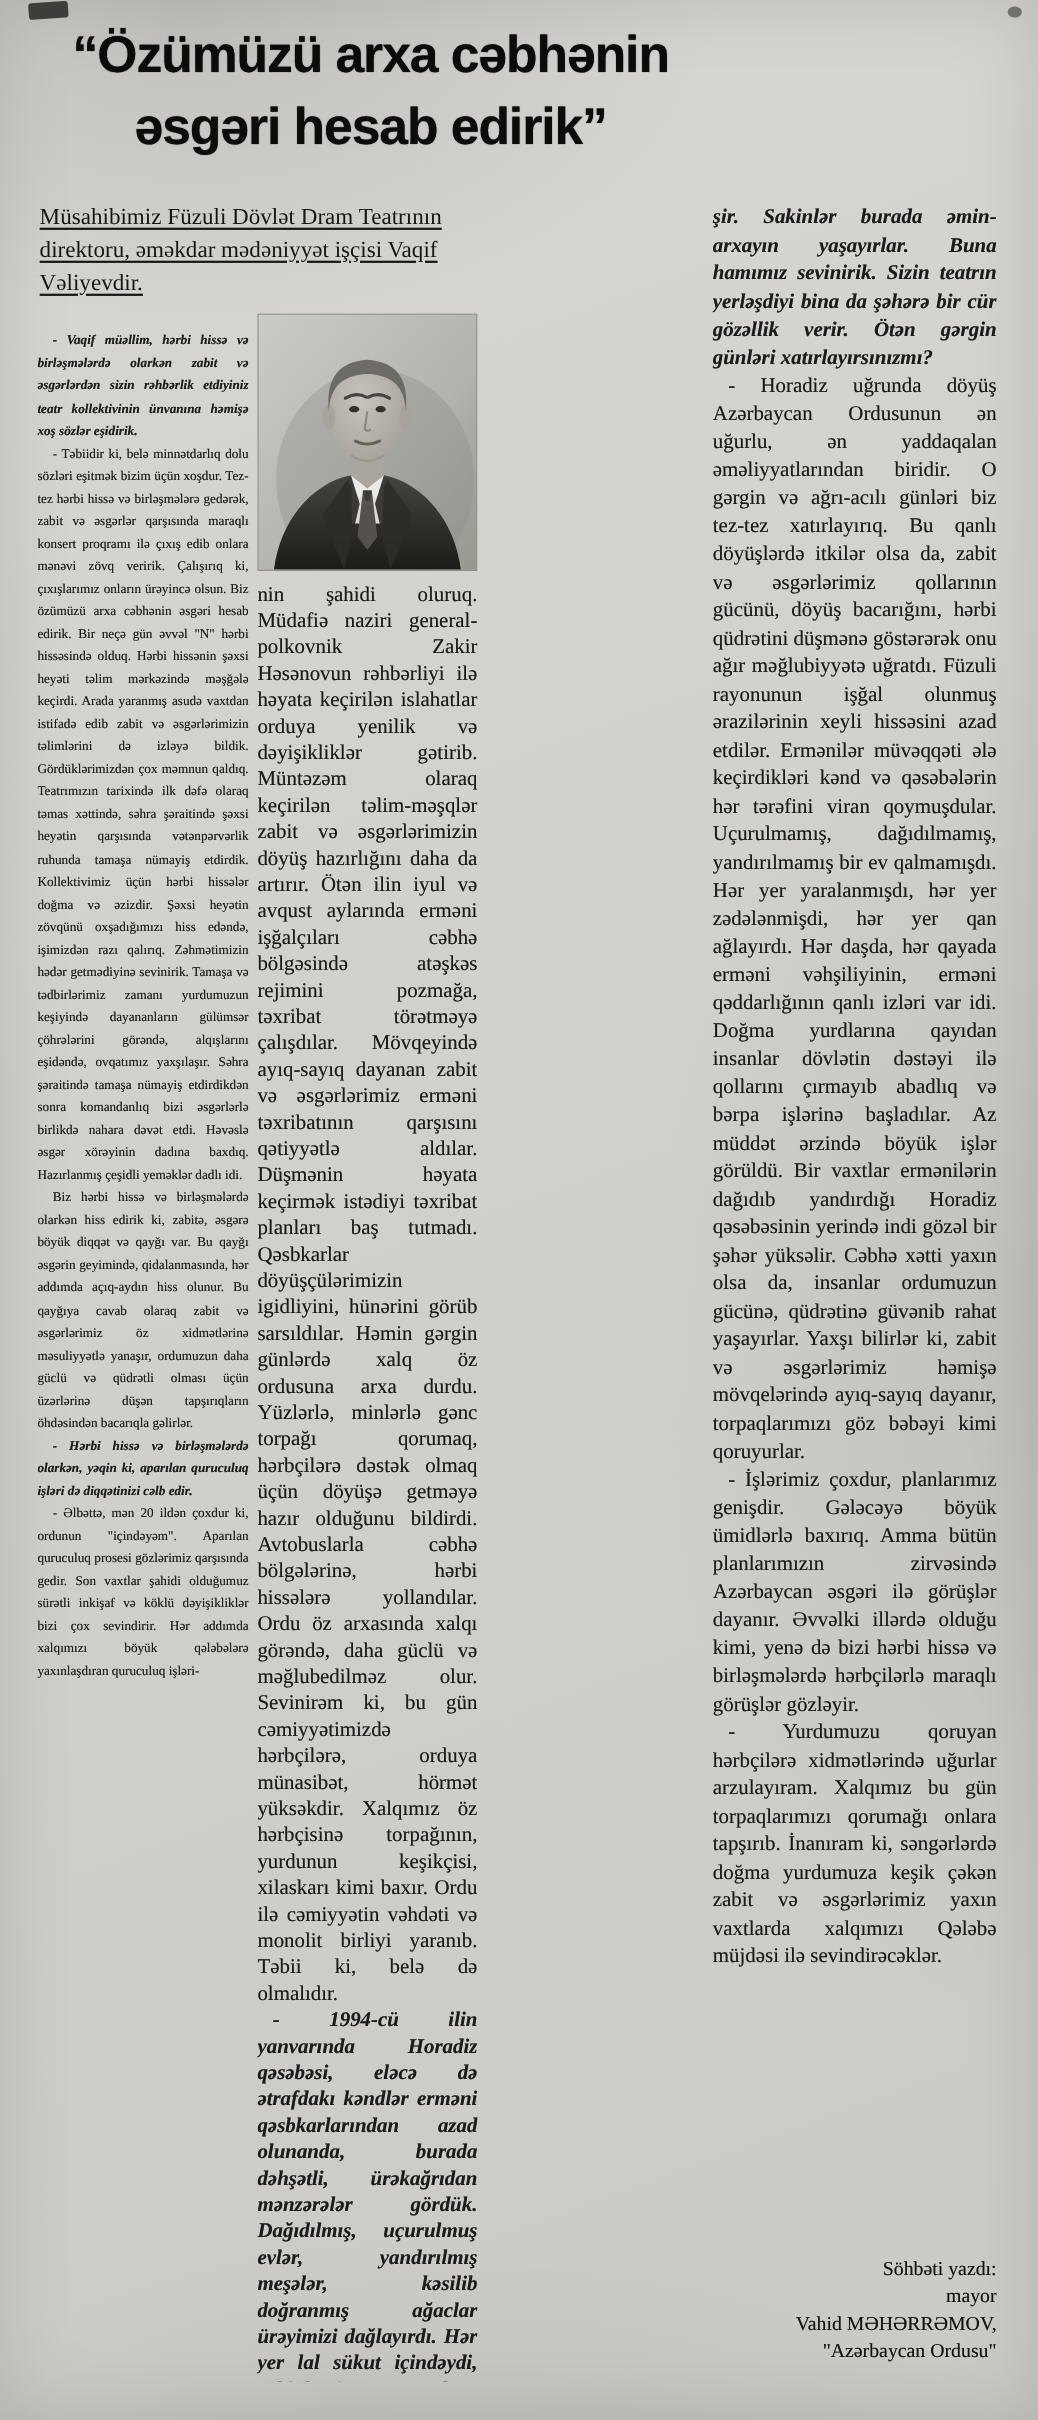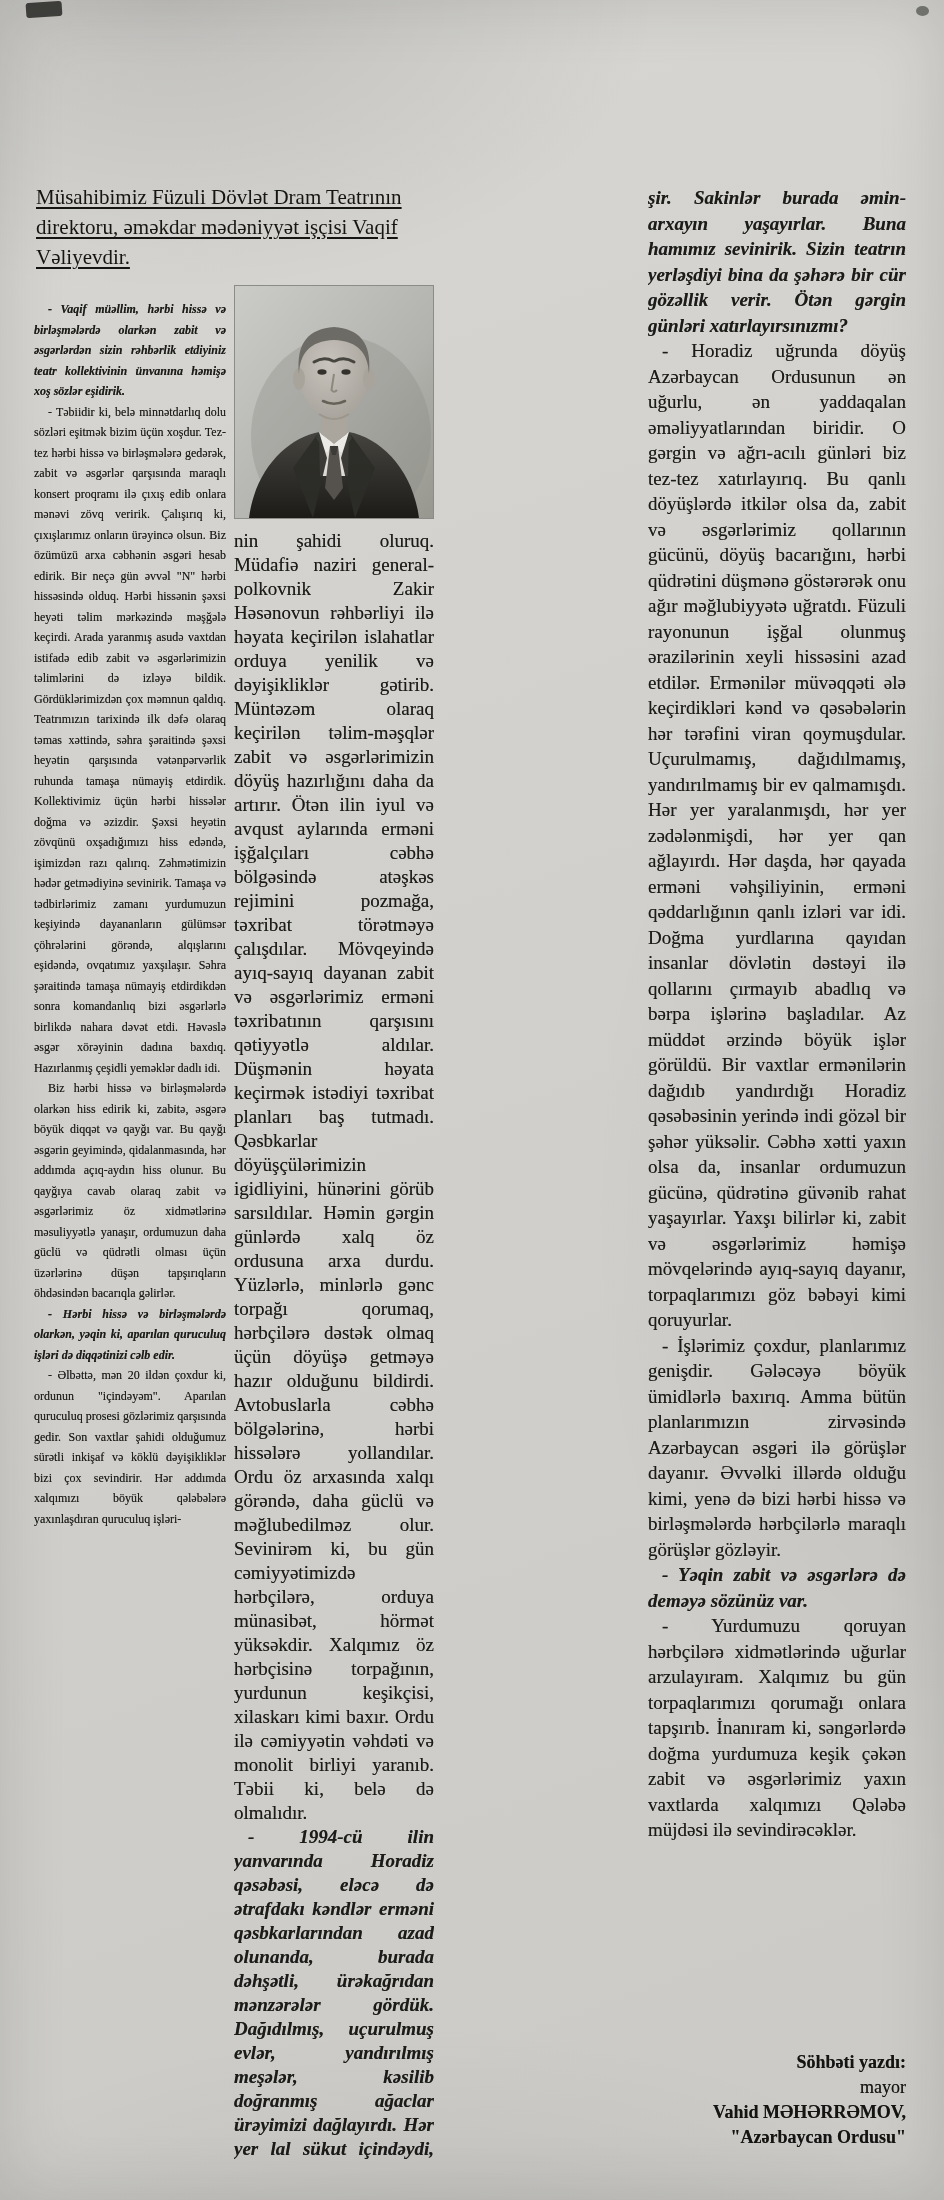--- a/index.html
+++ b/index.html
@@ -56,30 +56,34 @@
     width:200px; height:234px; margin:0 0 10px 0;
     border:1px solid #8b8b87; background:#b0b0ac; overflow:hidden;
   }
   .photo svg { display:block; }
 
   .byline {
     position:absolute; left:648px; top:2050px; width:258px;
     text-align:right; font-size:18px; line-height:25px; color:#141412;
     text-shadow:0 0 0.4px rgba(20,20,18,0.55);
   }
-  .byline .bold { font-weight:bold; }
+  .byline .bold { font-weight:normal; }
 </style>
 </head>
 <body>
 
 <div class="page">
 
   <div class="smudge smudge-tl"></div>
   <div class="smudge smudge-tr"></div>
 
+  <header class="headline">
+    <div>“Özümüzü arxa cəbhənin</div>
+    <div>əsgəri hesab edirik”</div>
+  </header>
 
   <p class="lead">Müsahibimiz Füzuli Dövlət Dram Teatrının direktoru, əməkdar mədəniyyət işçisi Vaqif Vəliyevdir.</p>
 
   <section class="col col1">
     <p class="q">- Vaqif müəllim, hərbi hissə və birləşmələrdə olarkən zabit və əsgərlərdən sizin rəhbərlik etdiyiniz teatr kollektivinin ünvanına həmişə xoş sözlər eşidirik.</p>
     <p class="a">- Təbiidir ki, belə minnətdarlıq dolu sözləri eşitmək bizim üçün xoşdur. Tez-tez hərbi hissə və birləşmələrə gedərək, zabit və əsgərlər qarşısında maraqlı konsert proqramı ilə çıxış edib onlara mənəvi zövq veririk. Çalışırıq ki, çıxışlarımız onların ürəyincə olsun. Biz özümüzü arxa cəbhənin əsgəri hesab edirik. Bir neçə gün əvvəl "N" hərbi hissəsində olduq. Hərbi hissənin şəxsi heyəti təlim mərkəzində məşğələ keçirdi. Arada yaranmış asudə vaxtdan istifadə edib zabit və əsgərlərimizin təlimlərini də izləyə bildik. Gördüklərimizdən çox məmnun qaldıq. Teatrımızın tarixində ilk dəfə olaraq təmas xəttində, səhra şəraitində şəxsi heyətin qarşısında vətənpərvərlik ruhunda tamaşa nümayiş etdirdik. Kollektivimiz üçün hərbi hissələr doğma və əzizdir. Şəxsi heyətin zövqünü oxşadığımızı hiss edəndə, işimizdən razı qalırıq. Zəhmətimizin hədər getmədiyinə sevinirik. Tamaşa və tədbirlərimiz zamanı yurdumuzun keşiyində dayananların gülümsər çöhrələrini görəndə, alqışlarını eşidəndə, ovqatımız yaxşılaşır. Səhra şəraitində tamaşa nümayiş etdirdikdən sonra komandanlıq bizi əsgərlərlə birlikdə nahara dəvət etdi. Həvəslə əsgər xörəyinin dadına baxdıq. Hazırlanmış çeşidli yeməklər dadlı idi.</p>
     <p class="a">Biz hərbi hissə və birləşmələrdə olarkən hiss edirik ki, zabitə, əsgərə böyük diqqət və qayğı var. Bu qayğı əsgərin geyimində, qidalanmasında, hər addımda açıq-aydın hiss olunur. Bu qayğıya cavab olaraq zabit və əsgərlərimiz öz xidmətlərinə məsuliyyətlə yanaşır, ordumuzun daha güclü və qüdrətli olması üçün üzərlərinə düşən tapşırıqların öhdəsindən bacarıqla gəlirlər.</p>
     <p class="q">- Hərbi hissə və birləşmələrdə olarkən, yəqin ki, aparılan quruculuq işləri də diqqətinizi cəlb edir.</p>
     <p class="a">- Əlbəttə, mən 20 ildən çoxdur ki, ordunun "içindəyəm". Aparılan quruculuq prosesi gözlərimiz qarşısında gedir. Son vaxtlar şahidi olduğumuz sürətli inkişaf və köklü dəyişikliklər bizi çox sevindirir. Hər addımda xalqımızı böyük qələbələrə yaxınlaşdıran quruculuq işləri-</p>
   </section>
@@ -127,21 +131,20 @@
       </svg>
     </figure>
     <p class="a no-indent">nin şahidi oluruq. Müdafiə naziri general-polkovnik Zakir Həsənovun rəhbərliyi ilə həyata keçirilən islahatlar orduya yenilik və dəyişikliklər gətirib. Müntəzəm olaraq keçirilən təlim-məşqlər zabit və əsgərlərimizin döyüş hazırlığını daha da artırır. Ötən ilin iyul və avqust aylarında erməni işğalçıları cəbhə bölgəsində atəşkəs rejimini pozmağa, təxribat törətməyə çalışdılar. Mövqeyində ayıq-sayıq dayanan zabit və əsgərlərimiz erməni təxribatının qarşısını qətiyyətlə aldılar. Düşmənin həyata keçirmək istədiyi təxribat planları baş tutmadı. Qəsbkarlar döyüşçülərimizin igidliyini, hünərini görüb sarsıldılar. Həmin gərgin günlərdə xalq öz ordusuna arxa durdu. Yüzlərlə, minlərlə gənc torpağı qorumaq, hərbçilərə dəstək olmaq üçün döyüşə getməyə hazır olduğunu bildirdi. Avtobuslarla cəbhə bölgələrinə, hərbi hissələrə yollandılar. Ordu öz arxasında xalqı görəndə, daha güclü və məğlubedilməz olur. Sevinirəm ki, bu gün cəmiyyətimizdə hərbçilərə, orduya münasibət, hörmət yüksəkdir. Xalqımız öz hərbçisinə torpağının, yurdunun keşikçisi, xilaskarı kimi baxır. Ordu ilə cəmiyyətin vəhdəti və monolit birliyi yaranıb. Təbii ki, belə də olmalıdır.</p>
     <p class="q">- 1994-cü ilin yanvarında Horadiz qəsəbəsi, eləcə də ətrafdakı kəndlər erməni qəsbkarlarından azad olunanda, burada dəhşətli, ürəkağrıdan mənzərələr gördük. Dağıdılmış, uçurulmuş evlər, yandırılmış meşələr, kəsilib doğranmış ağaclar ürəyimizi dağlayırdı. Hər yer lal sükut içindəydi, sakinlərsiz qalmış qəsəbələrə, kəndlərə baxanda gözlərimizdən yaş axırdı. Yalnız işğaldan yenicə azad olmuş torpağın üzü güldü. İndi isə artıq insanların zəhməti və qayğısı sayəsində Horadiz böyük bir şəhərə çevrilib. Gündən-günə öz libasını dəyişir, gözəllə-</p>
   </section>
 
   <section class="col col3">
     <p class="q no-indent">şir. Sakinlər burada əmin-arxayın yaşayırlar. Buna hamımız sevinirik. Sizin teatrın yerləşdiyi bina da şəhərə bir cür gözəllik verir. Ötən gərgin günləri xatırlayırsınızmı?</p>
     <p class="a">- Horadiz uğrunda döyüş Azərbaycan Ordusunun ən uğurlu, ən yaddaqalan əməliyyatlarından biridir. O gərgin və ağrı-acılı günləri biz tez-tez xatırlayırıq. Bu qanlı döyüşlərdə itkilər olsa da, zabit və əsgərlərimiz qollarının gücünü, döyüş bacarığını, hərbi qüdrətini düşmənə göstərərək onu ağır məğlubiyyətə uğratdı. Füzuli rayonunun işğal olunmuş ərazilərinin xeyli hissəsini azad etdilər. Ermənilər müvəqqəti ələ keçirdikləri kənd və qəsəbələrin hər tərəfini viran qoymuşdular. Uçurulmamış, dağıdılmamış, yandırılmamış bir ev qalmamışdı. Hər yer yaralanmışdı, hər yer zədələnmişdi, hər yer qan ağlayırdı. Hər daşda, hər qayada erməni vəhşiliyinin, erməni qəddarlığının qanlı izləri var idi. Doğma yurdlarına qayıdan insanlar dövlətin dəstəyi ilə qollarını çırmayıb abadlıq və bərpa işlərinə başladılar. Az müddət ərzində böyük işlər görüldü. Bir vaxtlar ermənilərin dağıdıb yandırdığı Horadiz qəsəbəsinin yerində indi gözəl bir şəhər yüksəlir. Cəbhə xətti yaxın olsa da, insanlar ordumuzun gücünə, qüdrətinə güvənib rahat yaşayırlar. Yaxşı bilirlər ki, zabit və əsgərlərimiz həmişə mövqelərində ayıq-sayıq dayanır, torpaqlarımızı göz bəbəyi kimi qoruyurlar.</p>
     <p class="a">- İşlərimiz çoxdur, planlarımız genişdir. Gələcəyə böyük ümidlərlə baxırıq. Amma bütün planlarımızın zirvəsində Azərbaycan əsgəri ilə görüşlər dayanır. Əvvəlki illərdə olduğu kimi, yenə də bizi hərbi hissə və birləşmələrdə hərbçilərlə maraqlı görüşlər gözləyir.</p>
-    <p class="q">- Yəqin zabit və əsgərlərə də deməyə sözünüz var.</p>
     <p class="a">- Yurdumuzu qoruyan hərbçilərə xidmətlərində uğurlar arzulayıram. Xalqımız bu gün torpaqlarımızı qorumağı onlara tapşırıb. İnanıram ki, səngərlərdə doğma yurdumuza keşik çəkən zabit və əsgərlərimiz yaxın vaxtlarda xalqımızı Qələbə müjdəsi ilə sevindirəcəklər.</p>
   </section>
 
   <footer class="byline">
     <div class="bold">Söhbəti yazdı:</div>
     <div>mayor</div>
     <div class="bold">Vahid MƏHƏRRƏMOV,</div>
     <div class="bold">"Azərbaycan Ordusu"</div>
   </footer>
 

